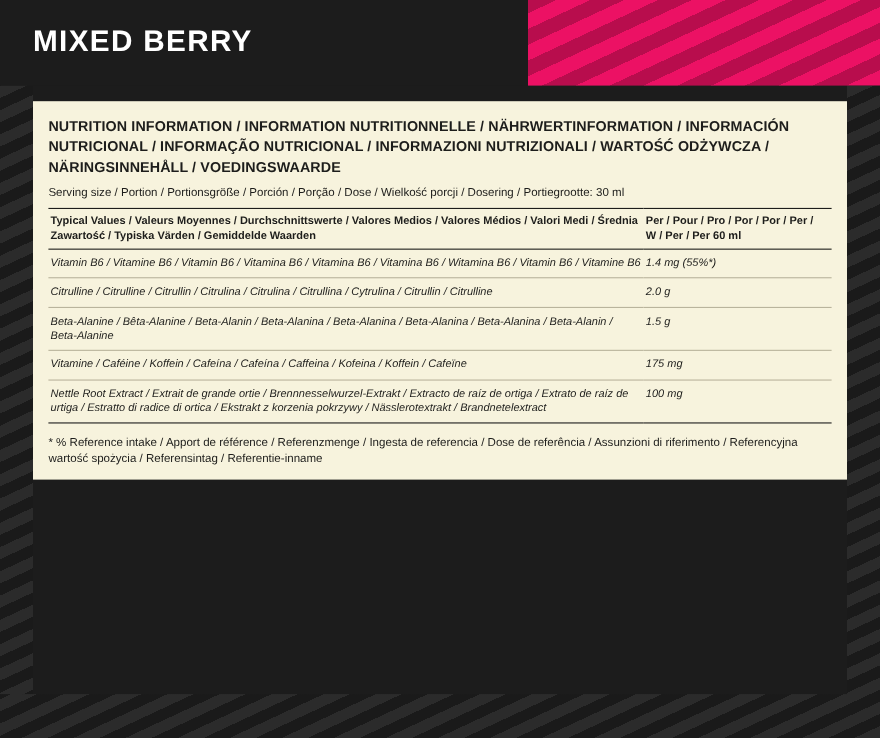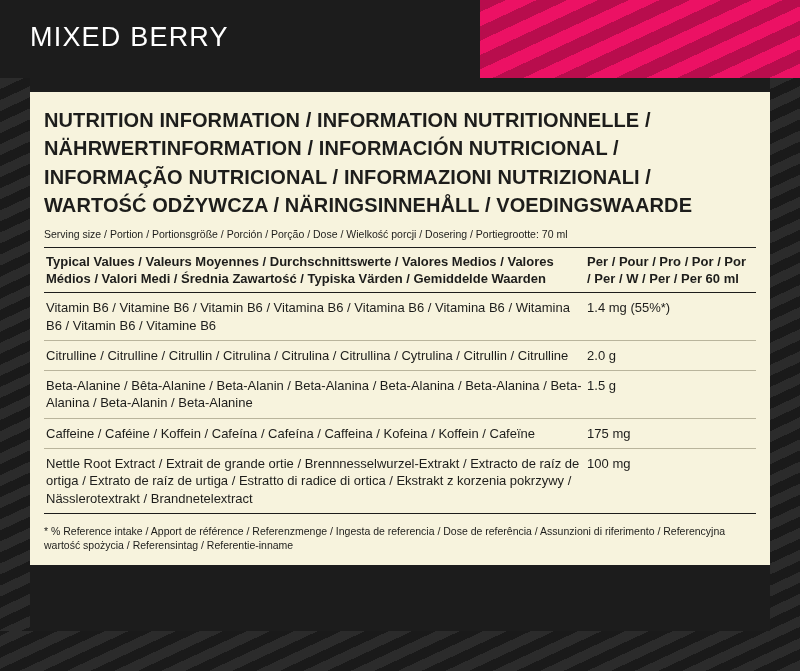--- a/index.html
+++ b/index.html
@@ -42,21 +42,21 @@
         #b80d4d 13px,
         #b80d4d 26px
       );
   }
   .header-title {
     position: absolute;
     left: 30px;
     top: 22px;
     color: #ffffff;
     font-size: 27px;
-    font-weight: normal;
+    font-weight: bold;
     letter-spacing: 1.2px;
     font-family: "Liberation Sans", sans-serif;
   }
   
   .side-stripes-left {
     position: absolute;
     left: 0;
     top: 78px;
     width: 30px;
     height: 593px;
@@ -105,38 +105,38 @@
     top: 92px;
     width: 740px;
     background: #f7f3dd;
     padding: 14px 0 12px 0;
     box-sizing: border-box;
   }
   .panel-inner {
     padding: 0 14px;
   }
   .nutri-title {
-    font-size: 20px;
+    font-size: 13px;
     font-weight: bold;
     color: #1d1d1b;
     line-height: 1.42;
     letter-spacing: 0.1px;
     text-transform: none;
   }
   .serving {
     margin-top: 7px;
     font-size: 10.5px;
     color: #1d1d1b;
     line-height: 1.35;
   }
   table.nutri {
     width: 100%;
     border-collapse: collapse;
     margin-top: 6px;
-    font-size: 13px;
+    font-size: 10px;
     color: #1d1d1b;
   }
   table.nutri th, table.nutri td {
     text-align: left;
     vertical-align: top;
     padding: 6px 2px 6px 2px;
     line-height: 1.33;
   }
   table.nutri thead th {
     border-top: 1.2px solid #1d1d1b;
@@ -148,20 +148,21 @@
   table.nutri thead th.col-name {
     width: 76%;
   }
   table.nutri thead th.col-val {
     width: 24%;
     text-align: left;
     padding-right: 6px;
   }
   table.nutri tbody td {
     border-bottom: 0.8px solid #b9b49c;
+    font-style: italic;
   }
   table.nutri tbody tr:last-child td {
     border-bottom: 1.2px solid #1d1d1b;
     margin-left: 14px;
   }
   td.val {
     text-align: right;
     padding-right: 6px;
     white-space: nowrap;
     vertical-align: middle;
@@ -183,21 +184,21 @@
     <div class="header-title">MIXED BERRY</div>
   </div>
 
   <div class="side-stripes-left"></div>
   <div class="side-stripes-right"></div>
   <div class="bottom-stripes"></div>
 
   <div class="panel">
     <div class="panel-inner">
       <div class="nutri-title">NUTRITION INFORMATION / INFORMATION NUTRITIONNELLE / NÄHRWERTINFORMATION / INFORMACIÓN NUTRICIONAL / INFORMAÇÃO NUTRICIONAL / INFORMAZIONI NUTRIZIONALI / WARTOŚĆ ODŻYWCZA / NÄRINGSINNEHÅLL / VOEDINGSWAARDE</div>
-      <div class="serving">Serving size / Portion / Portionsgröße / Porción / Porção / Dose / Wielkość porcji / Dosering / Portiegrootte: 70 ml</div>
+      <div class="serving">Serving size / Portion / Portionsgröße / Porción / Porção / Dose / Wielkość porcji / Dosering / Portiegrootte: 30 ml</div>
 
       <table class="nutri">
         <thead>
           <tr>
             <th class="col-name">Typical Values / Valeurs Moyennes / Durchschnittswerte / Valores  Medios / Valores Médios / Valori Medi / Średnia Zawartość / Typiska   Värden / Gemiddelde Waarden</th>
             <th class="col-val">Per / Pour / Pro / Por / Por / Per / W / Per / Per  60 ml</th>
           </tr>
         </thead>
         <tbody>
           <tr>
@@ -206,21 +207,21 @@
           </tr>
           <tr>
             <td>Citrulline / Citrulline / Citrullin / Citrulina / Citrulina / Citrullina / Cytrulina / Citrullin / Citrulline</td>
             <td class="val">2.0 g</td>
           </tr>
           <tr>
             <td>Beta-Alanine / Bêta-Alanine / Beta-Alanin / Beta-Alanina / Beta-Alanina / Beta-Alanina / Beta-Alanina / Beta-Alanin / Beta-Alanine</td>
             <td class="val">1.5 g</td>
           </tr>
           <tr>
-            <td>Caffeine / Caféine / Koffein / Cafeína / Cafeína / Caffeina / Kofeina / Koffein / Cafeïne</td>
+            <td>Vitamine / Caféine / Koffein / Cafeína / Cafeína / Caffeina / Kofeina / Koffein / Cafeïne</td>
             <td class="val">175 mg</td>
           </tr>
           <tr>
             <td>Nettle Root Extract / Extrait de grande ortie / Brennnesselwurzel-Extrakt / Extracto de raíz de ortiga / Extrato de raíz de urtiga / Estratto di radice di ortica / Ekstrakt z korzenia pokrzywy / Nässlerotextrakt / Brandnetelextract</td>
             <td class="val">100 mg</td>
           </tr>
         </tbody>
       </table>
 
       <div class="footnote">* % Reference intake / Apport de référence / Referenzmenge / Ingesta de referencia / Dose de referência / Assunzioni di riferimento / Referencyjna wartość spożycia / Referensintag / Referentie-inname</div>

